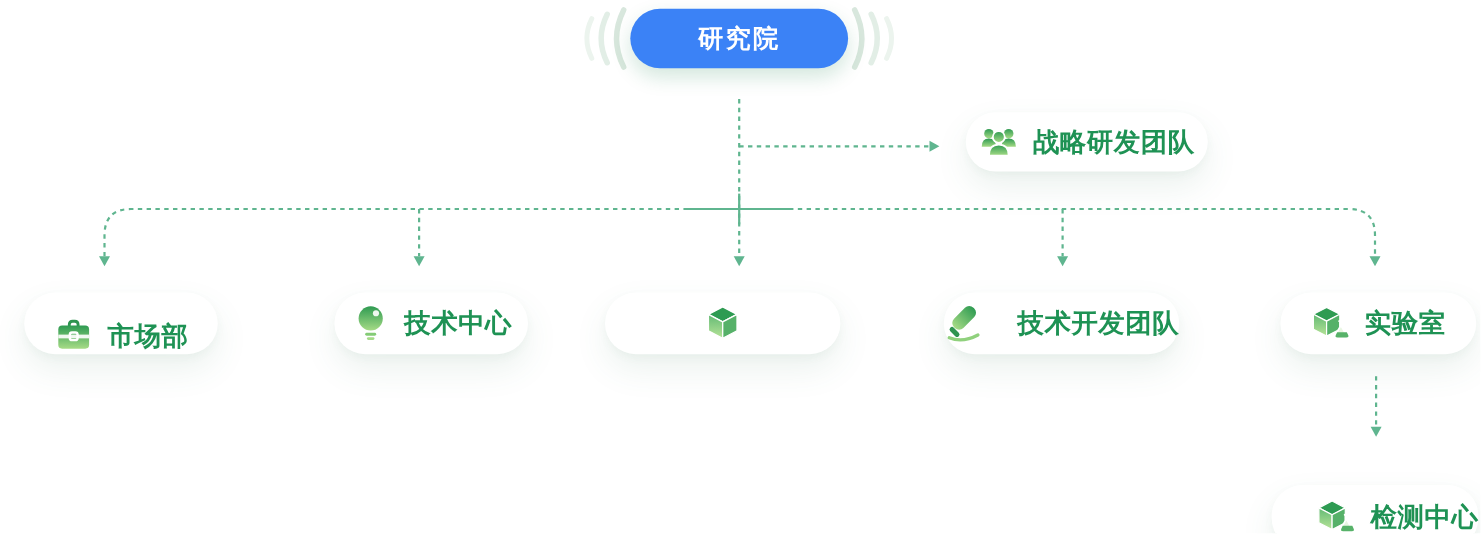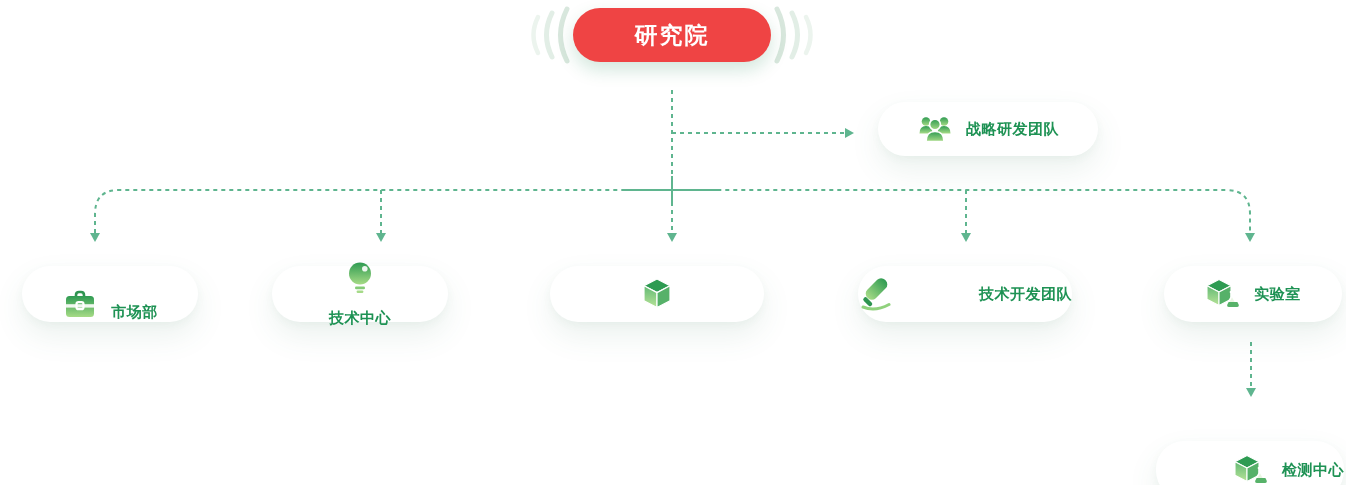--- a/index.html
+++ b/index.html
@@ -3,29 +3,29 @@
 <meta charset="utf-8">
 <style>
   html,body{margin:0;padding:0;background:#fff;}
   .stage{
     position:relative;width:1346px;height:485px;background:#ffffff;
     font-family:"Liberation Sans","DejaVu Sans",sans-serif;overflow:hidden;
   }
   .connector-layer{position:absolute;left:0;top:0;width:1346px;height:485px;}
   .root-pill{
     position:absolute;left:573px;top:8px;width:198px;height:54px;
-    background:#ef4444;border-radius:27px;display:flex;align-items:center;justify-content:center;
+    background:#3b82f6;border-radius:27px;display:flex;align-items:center;justify-content:center;
     color:#ffffff;font-size:23px;font-weight:700;letter-spacing:2px;
     box-shadow:0 8px 18px rgba(12,124,67,0.18);
   }
   .node{
     position:absolute;height:56px;background:#ffffff;border-radius:28px;
     display:flex;align-items:center;justify-content:center;gap:13px;
     box-shadow:0 14px 30px rgba(70,130,95,0.10),0 3px 8px rgba(70,130,95,0.05);
-    color:#1E9254;font-size:15px;font-weight:700;letter-spacing:0.5px;white-space:nowrap;
+    color:#1E9254;font-size:24px;font-weight:700;letter-spacing:0.5px;white-space:nowrap;
   }
   .node .icon{width:36px;height:36px;flex:0 0 36px;display:flex;}
   .node .icon svg{width:36px;height:36px;}
   .defs-holder{position:absolute;width:0;height:0;}
 </style>
 </head>
 <body>
 
 <div class="stage">
 
@@ -101,21 +101,21 @@
       <svg viewBox="0 0 36 36">
         <path d="M14,10.5 V9 q0,-3 3,-3 h2 q3,0 3,3 v1.5" fill="none" stroke="#2E9450" stroke-width="2.6"></path>
         <rect x="4" y="10" width="28" height="21" rx="3.5" fill="url(#gIcon)"></rect>
         <rect x="4" y="18.2" width="28" height="3.4" fill="#fff" opacity="0.9"></rect>
         <rect x="14.5" y="16.2" width="7" height="7" rx="2" fill="none" stroke="#fff" stroke-width="2.2"></rect>
       </svg>
     </span>
     <span>市场部</span>
   </div>
 
-  <div class="node" style="left:272px;top:266px;width:176px;flex-direction:column;">
+  <div class="node" style="left:304px;top:266px;width:176px;">
     <span class="icon">
       <svg viewBox="0 0 36 36">
         <circle cx="18" cy="13.5" r="11" fill="url(#gIcon)"></circle>
         <circle cx="22.8" cy="8.8" r="2.8" fill="#fff" opacity="0.9"></circle>
         <rect x="13" y="26.6" width="10" height="2.6" rx="1.3" fill="#84CB76"></rect>
         <rect x="14.6" y="30.6" width="6.8" height="2.4" rx="1.2" fill="#A5DA88"></rect>
       </svg>
     </span>
     <span>技术中心</span>
   </div>

